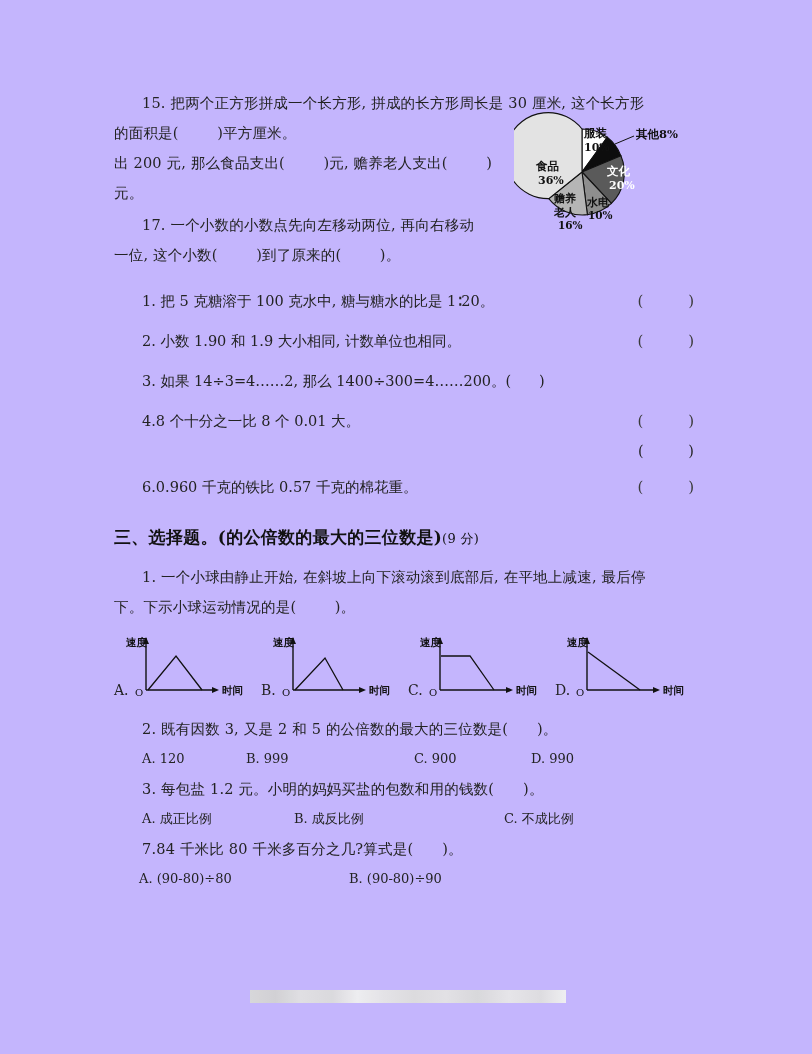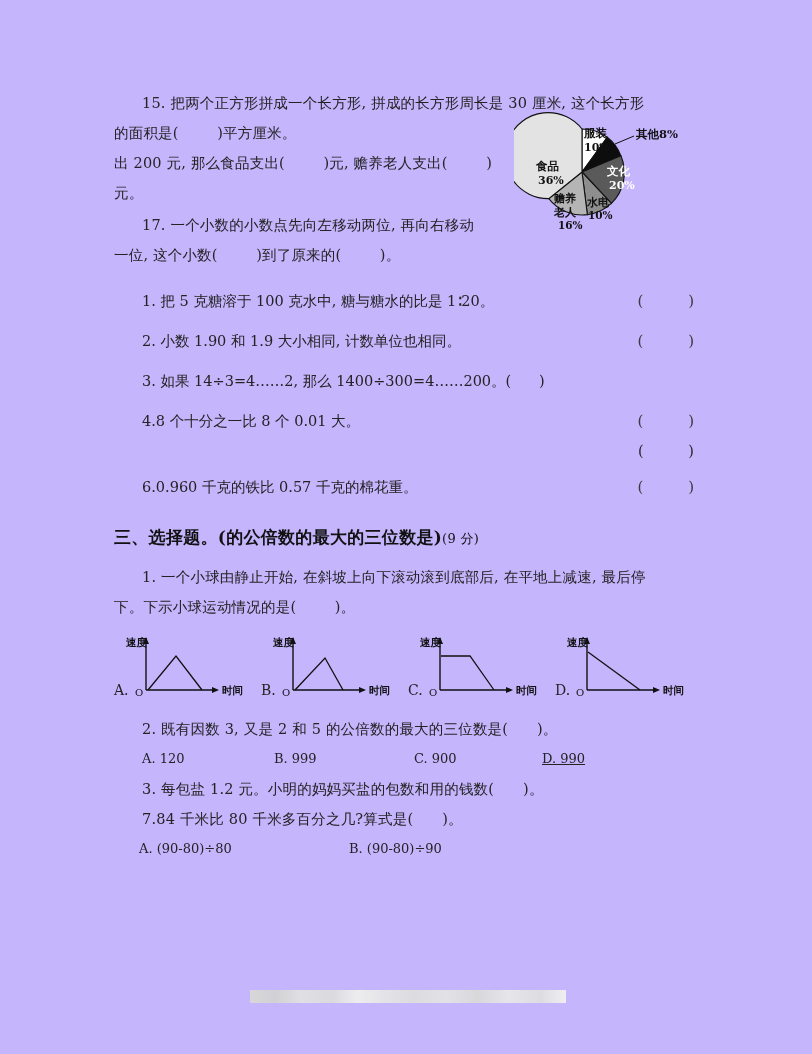--- a/index.html
+++ b/index.html
@@ -270,26 +270,31 @@
           <text x="12" y="18" font-size="10.5" font-weight="bold" fill="#111" font-family="'DejaVu Serif','Liberation Serif',serif">速度</text>
           <text x="108" y="66" font-size="10.5" font-weight="bold" fill="#111" font-family="'DejaVu Serif','Liberation Serif',serif">时间</text>
           <text x="21" y="68" font-size="10" fill="#111" font-family="'DejaVu Serif','Liberation Serif',serif">O</text>
         </svg>
       </div>
     </div>
 
     <div class="qline indent txt" style="margin-top:8px;">2. 既有因数 3, 又是 2 和 5 的公倍数的最大的三位数是(      )。</div>
     <div class="choice-row">
       <span class="opt" style="left:28px;">A. 120</span>
-      <span class="opt" style="left:160px;">B. 999</span>
+      <span class="opt" style="left:132px;">B. 999</span>
       <span class="opt" style="left:300px;">C. 900</span>
-      <span class="opt" style="left:428px;text-decoration:underline;">D. 990</span>
+      <span class="opt" style="left:417px;">D. 990</span>
     </div>
 
     <div class="qline indent txt">3. 每包盐 1.2 元。小明的妈妈买盐的包数和用的钱数(      )。</div>
+    <div class="choice-row">
+      <span class="opt" style="left:28px;">A. 成正比例</span>
+      <span class="opt" style="left:180px;">B. 成反比例</span>
+      <span class="opt" style="left:390px;">C. 不成比例</span>
+    </div>
 
     <div class="qline indent txt">7.84 千米比 80 千米多百分之几?算式是(      )。</div>
     <div class="choice-row">
       <span class="opt" style="left:25px;">A. (90-80)÷80</span>
       <span class="opt" style="left:235px;">B. (90-80)÷90</span>
     </div>
 
   </div>
 
   <div class="redact"></div>

